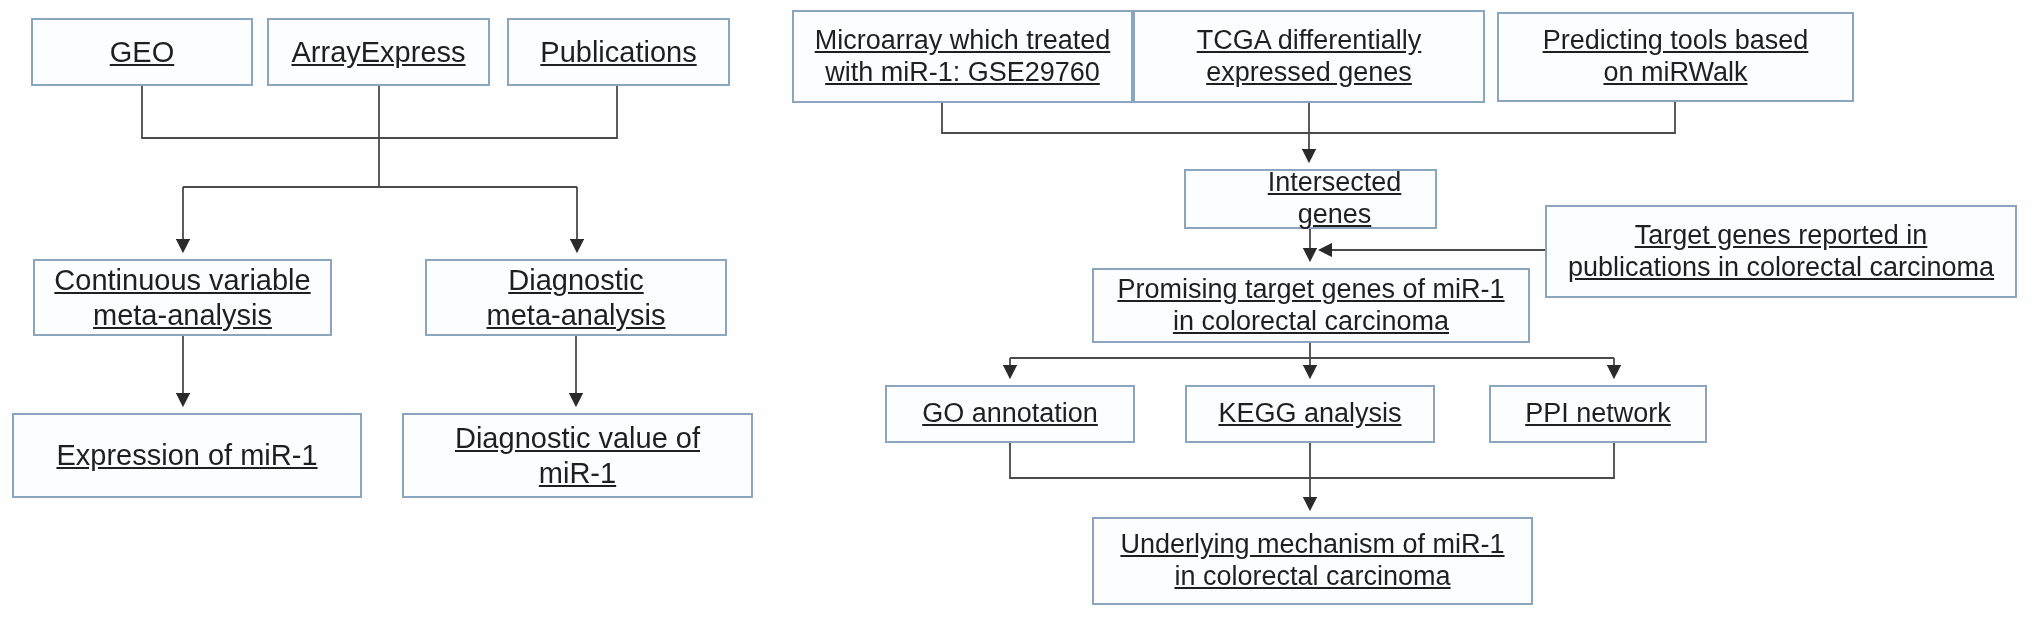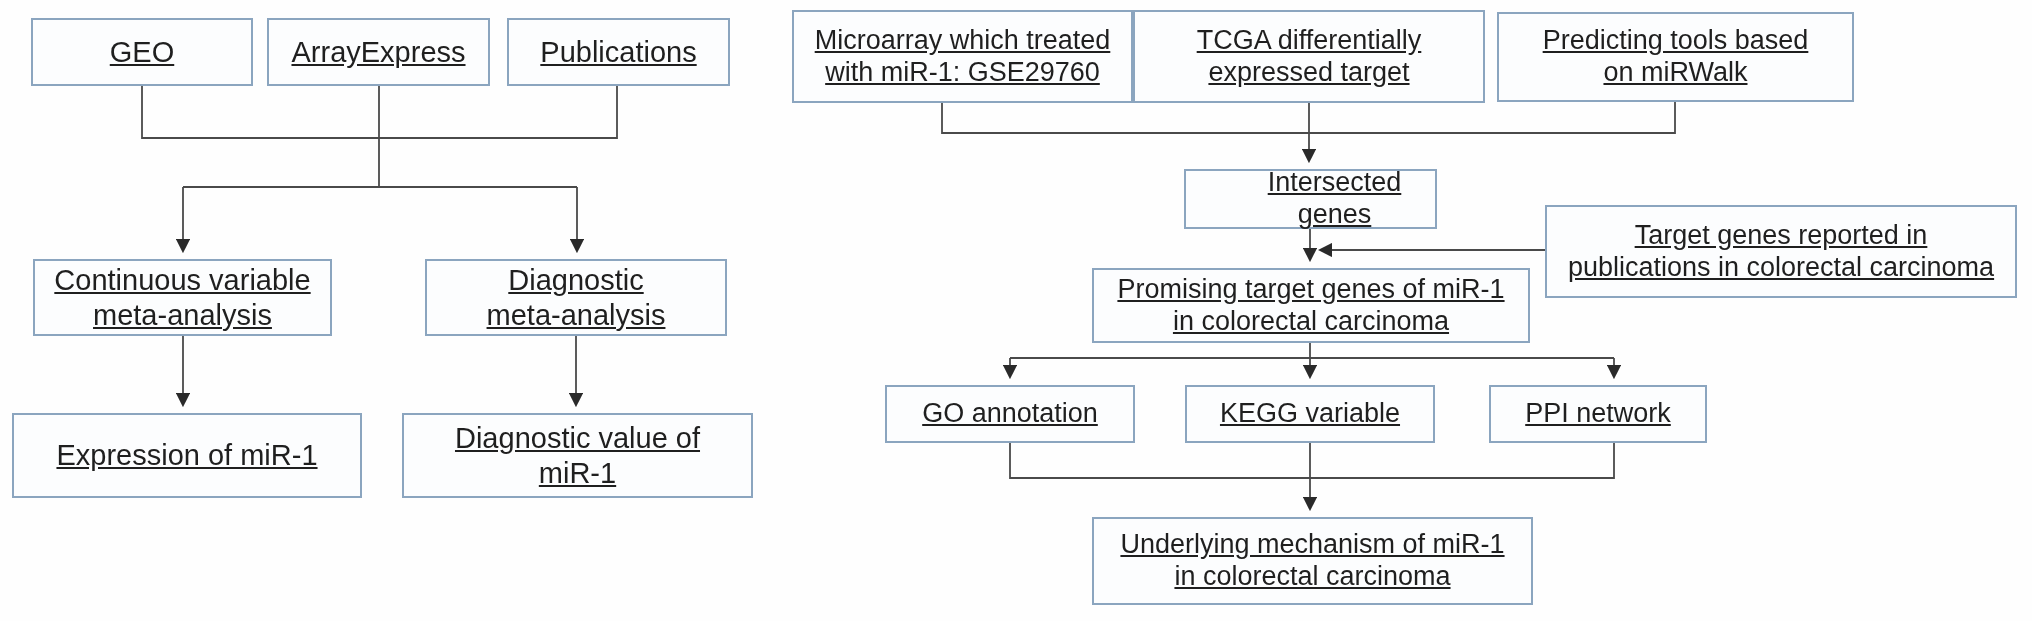--- a/index.html
+++ b/index.html
@@ -103,42 +103,42 @@
       <span>Diagnostic value of
 miR-1</span>
     </div>
 
   <div class="node n-microarray">
       <span>Microarray which treated
 with miR-1: GSE29760</span>
     </div>
   <div class="node n-tcga">
       <span>TCGA differentially
-expressed target</span>
+expressed genes</span>
     </div>
   <div class="node n-predicting">
       <span>Predicting tools based
 on miRWalk</span>
     </div>
   <div class="node n-intersected">
       <span>Intersected genes</span>
     </div>
   <div class="node n-target">
       <span>Target genes reported in
 publications in colorectal carcinoma</span>
     </div>
   <div class="node n-promising">
       <span>Promising target genes of miR-1
 in colorectal carcinoma</span>
     </div>
   <div class="node n-go">
       <span>GO annotation</span>
     </div>
   <div class="node n-kegg">
-      <span>KEGG variable</span>
+      <span>KEGG analysis</span>
     </div>
   <div class="node n-ppi">
       <span>PPI network</span>
     </div>
   <div class="node n-underlying">
       <span>Underlying mechanism of miR-1
 in colorectal carcinoma</span>
     </div>
 
 </div>

